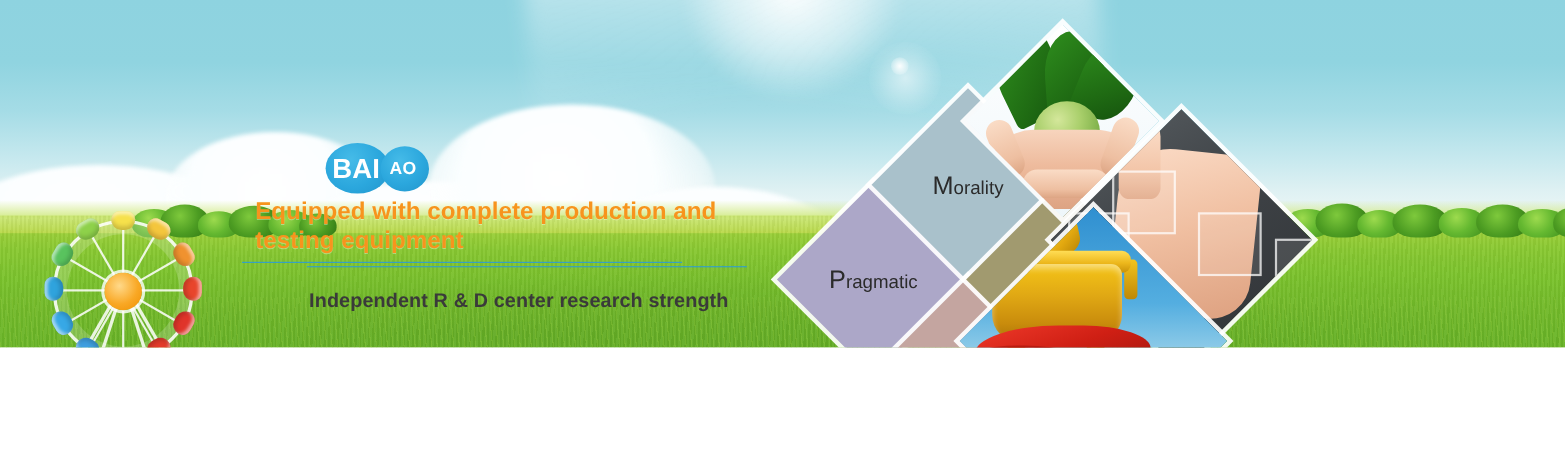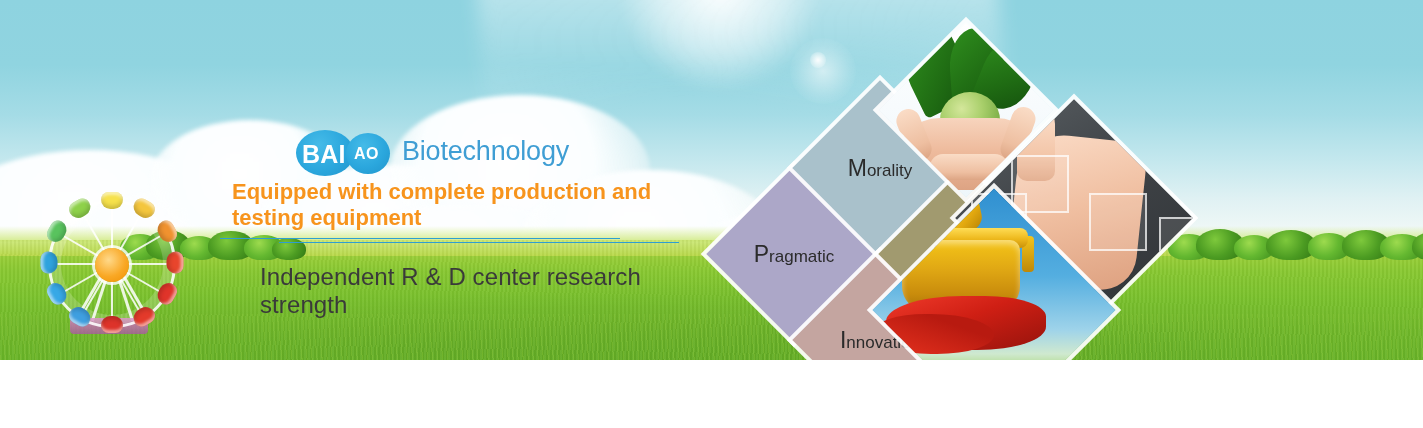--- a/index.html
+++ b/index.html
@@ -5,21 +5,21 @@
   * { box-sizing: border-box; margin: 0; padding: 0; }
   html, body {
     width: 1423px; height: 428px;
     overflow: hidden;
     font-family: "Liberation Sans", sans-serif;
   }
 
   .banner {
     position: relative;
     width: 1423px;
-    height: 360px;
+    height: 316px;
     overflow: hidden;
     background: linear-gradient(to bottom,
         #8ed3e0 0%,
         #90d4e0 18%,
         #a5dce6 32%,
         #c5e8ee 45%,
         #dff1f3 55%,
         #eef7f6 63%,
         #f7fbf5 70%,
         #fdfdf3 76%,
@@ -172,22 +172,22 @@
     font-weight: 700;
     width: 485px;
     text-shadow: 0 1px 0 rgba(255,255,255,0.35);
   }
 
   .rules { position: relative; height: 14px; margin-top: 4px; }
   .rule-a { position: absolute; left: -12px; top: 3px;  width: 400px; height: 1px; background: #2e9ed2; }
   .rule-b { position: absolute; left: 47px; top: 7px;  width: 400px; height: 1px; background: #2e9ed2; }
 
   .tagline {
-    margin-top: 14px; margin-left: 28px;
-    color: #3a3a3a; font-size: 24px; font-weight: 400; letter-spacing: .1px;
+    margin-top: 14px; margin-left: 49px;
+    color: #3a3a3a; font-size: 18px; font-weight: 700; letter-spacing: .1px;
   }
 
   
   .diamonds { position: absolute; left: 718px; top: 48px; width: 500px; height: 360px; }
   .dia {
     position: absolute; width: 124px; height: 124px;
     transform: rotate(45deg);
     overflow: hidden;
     box-shadow: 0 0 0 4px rgba(255,255,255,0.92);
   }
@@ -377,21 +377,20 @@
 
   <div class="textblock">
 
     <div class="logo-row">
       <div class="logo-circles">
         <div class="logo-circ big"></div>
         <div class="logo-circ sml"></div>
         <span class="logo-bai">BAI</span>
         <span class="logo-ao">AO</span>
       </div>
-      <span class="logo-word">Biotechnology</span>
     </div>
 
     <div class="headline">Equipped with complete production and testing equipment</div>
 
     <div class="rules">
       <div class="rule-a"></div>
       <div class="rule-b"></div>
     </div>
 
     <div class="tagline">Independent R &amp; D center research strength</div>

